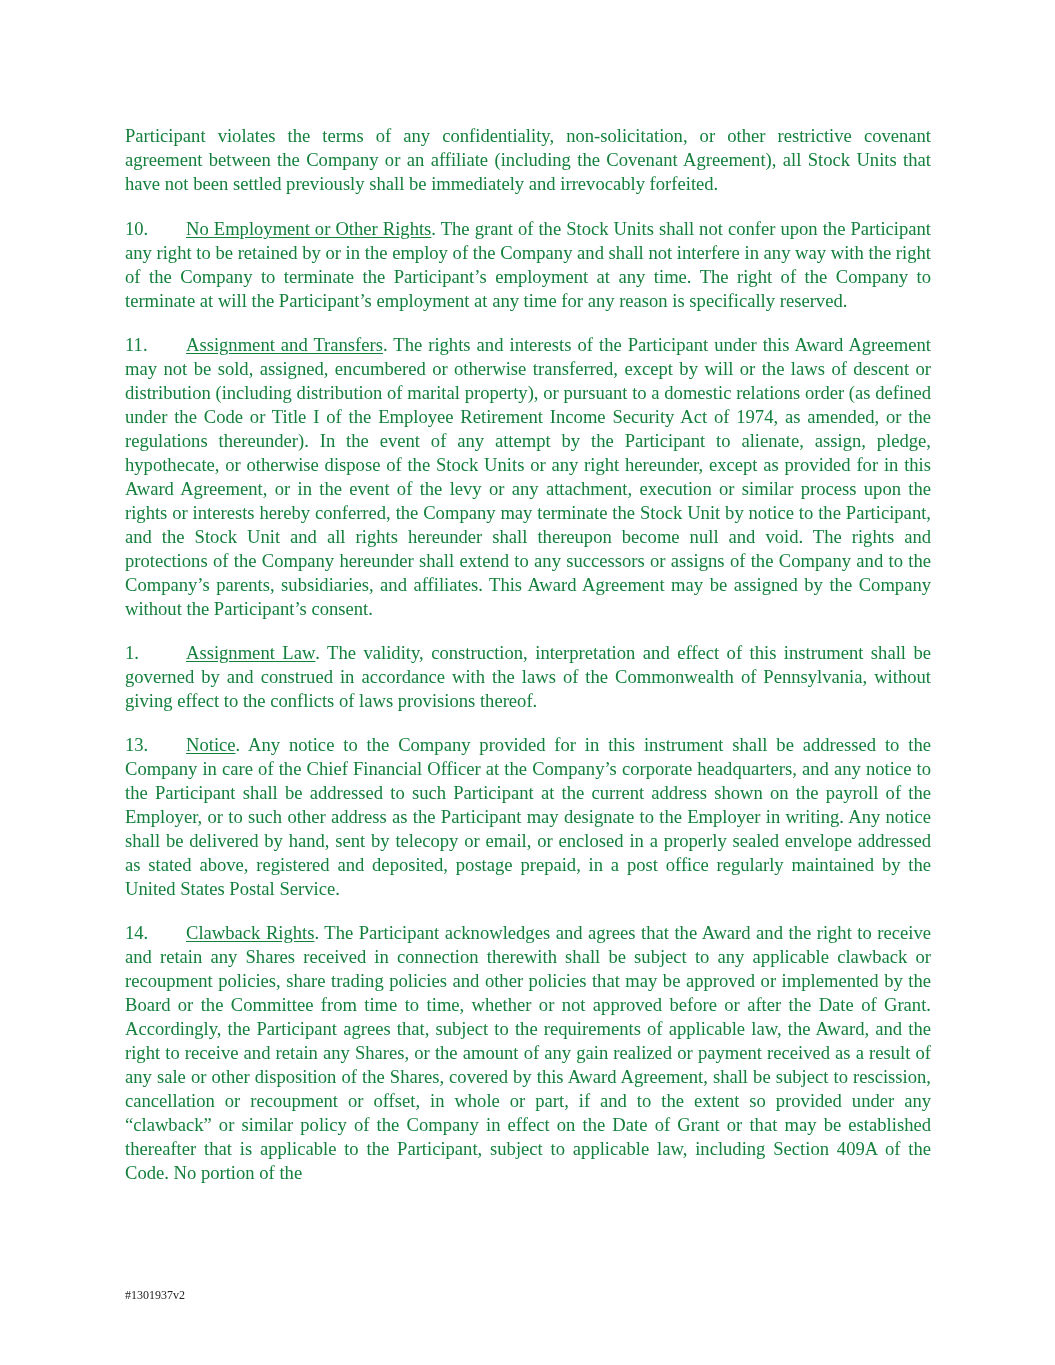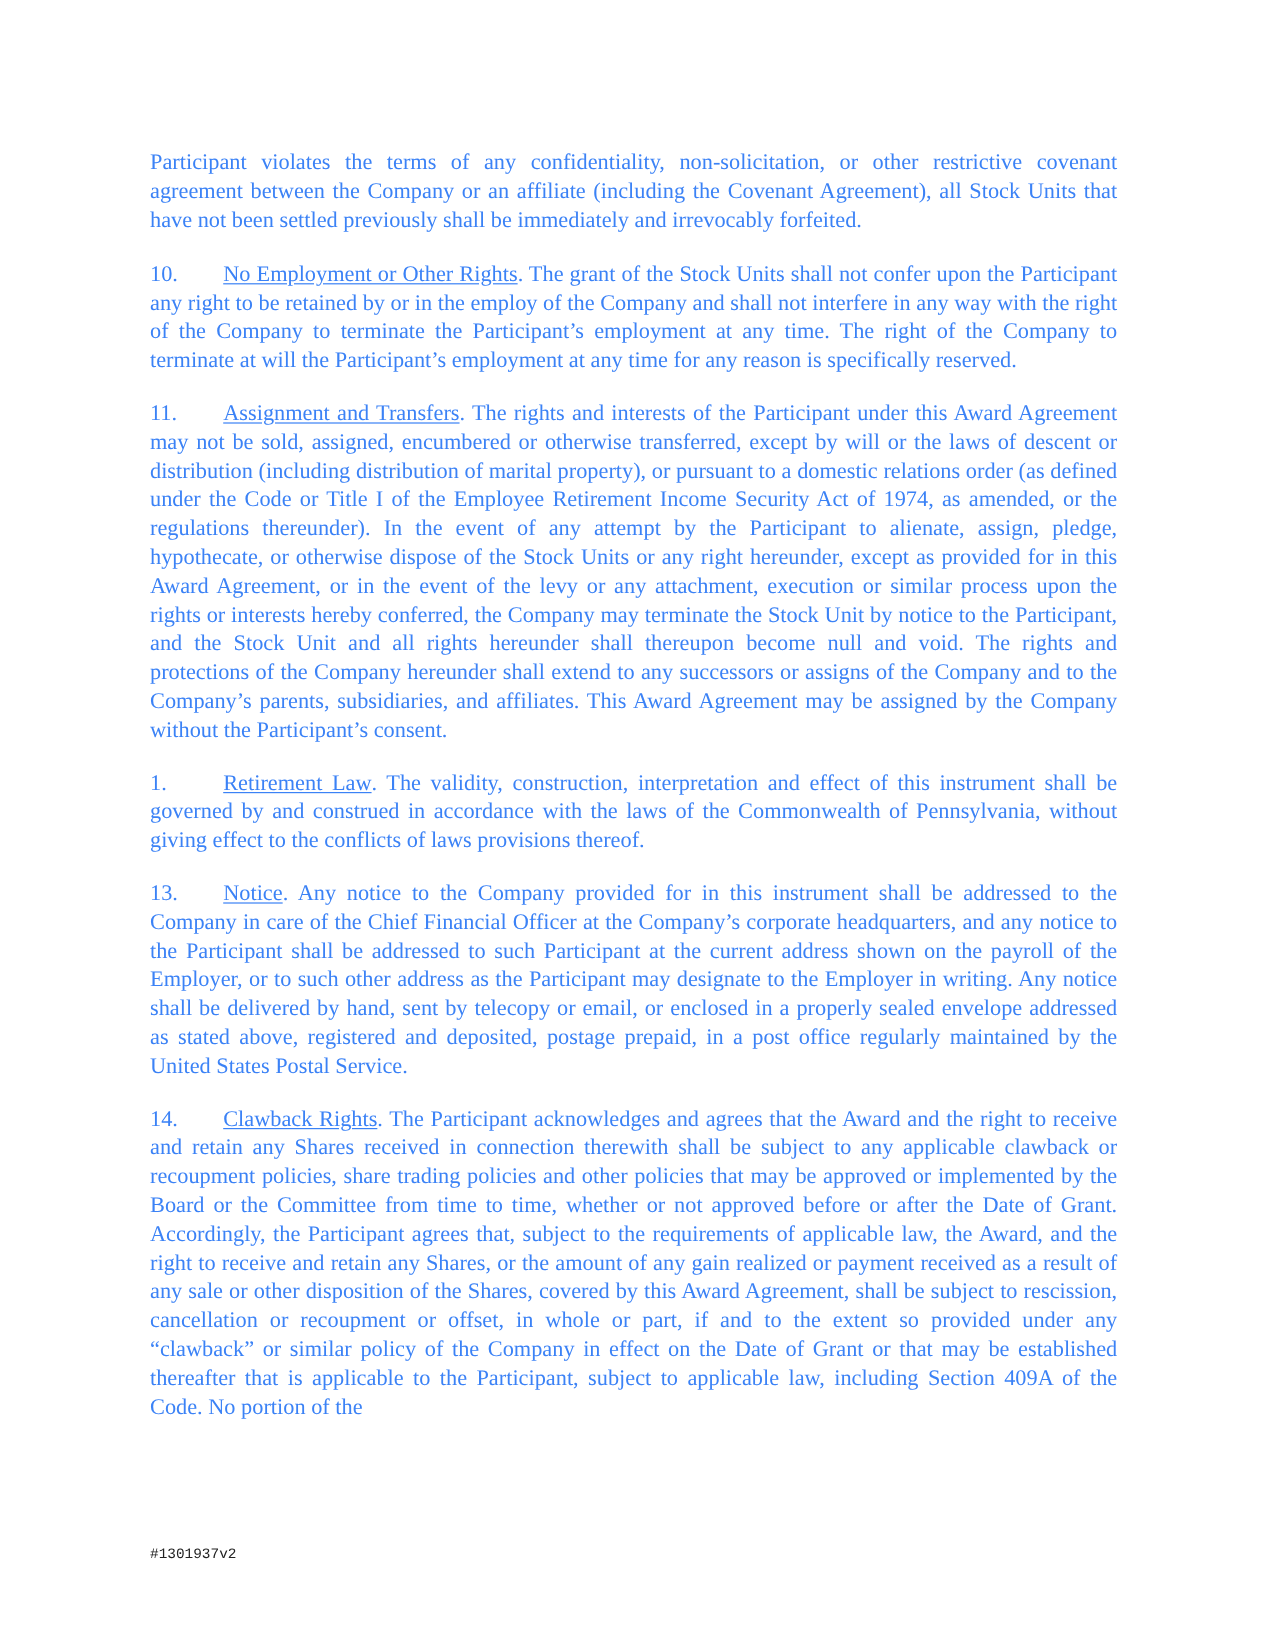--- a/index.html
+++ b/index.html
@@ -1,42 +1,42 @@
 <!DOCTYPE html>
 <html><head>
 <meta charset="utf-8">
 <style>
   html, body { margin: 0; padding: 0; background: #ffffff; }
   body { width: 1055px; height: 1365px; position: relative; overflow: hidden; }
   .page {
     position: absolute; left: 125px; top: 124px; width: 806px;
     font-family: "Liberation Serif", "DejaVu Serif", serif;
-    font-size: 18.6px; line-height: 24px; color: #3b82f6;
+    font-size: 18.6px; line-height: 24px; color: #15803d;
   }
   .para { margin: 0; text-align: justify; }
   .p-first { margin-bottom: 21px; }
   .p-gap { margin-bottom: 20px; }
   .num { display: inline-block; width: 61px; font-family: Liberation Serif, serif; }
   .heading { text-decoration: underline; text-underline-offset: 2px; font-family: Liberation Serif, serif; }
   .footer {
     position: absolute; left: 125px; top: 1288px;
-    font-family: Liberation Mono, monospace;
+    font-family: Liberation Serif, serif;
     font-size: 12px; color: #222222;
   }
 </style>
 </head>
 <body>
 
 <div class="page">
   <p class="para p-first">Participant violates the terms of any confidentiality, non-solicitation, or other restrictive covenant agreement between the Company or an affiliate (including the Covenant Agreement), all Stock Units that have not been settled previously shall be immediately and irrevocably forfeited.</p>
 
   <p class="para p-gap"><span class="num">10.</span><span class="heading">No Employment or Other Rights</span><span>.  The grant of the Stock Units shall not confer upon the Participant any right to be retained by or in the employ of the Company and shall not interfere in any way with the right of the Company to terminate the Participant’s employment at any time.  The right of the Company to terminate at will the Participant’s employment at any time for any reason is specifically reserved.</span></p>
 
   <p class="para p-gap"><span class="num">11.</span><span class="heading">Assignment and Transfers</span><span>.  The rights and interests of the Participant under this Award Agreement may not be sold, assigned, encumbered or otherwise transferred, except by will or the laws of descent or distribution (including distribution of marital property), or pursuant to a domestic relations order (as defined under the Code or Title I of the Employee Retirement Income Security Act of 1974, as amended, or the regulations thereunder).  In the event of any attempt by the Participant to alienate, assign, pledge, hypothecate, or otherwise dispose of the Stock Units or any right hereunder, except as provided for in this Award Agreement, or in the event of the levy or any attachment, execution or similar process upon the rights or interests hereby conferred, the Company may terminate the Stock Unit by notice to the Participant, and the Stock Unit and all rights hereunder shall thereupon become null and void.  The rights and protections of the Company hereunder shall extend to any successors or assigns of the Company and to the Company’s parents, subsidiaries, and affiliates.  This Award Agreement may be assigned by the Company without the Participant’s consent.</span></p>
 
-  <p class="para p-gap"><span class="num">1.</span><span class="heading">Retirement Law</span><span>.  The validity, construction, interpretation and effect of this instrument shall be governed by and construed in accordance with the laws of the Commonwealth of Pennsylvania, without giving effect to the conflicts of laws provisions thereof.</span></p>
+  <p class="para p-gap"><span class="num">1.</span><span class="heading">Assignment Law</span><span>.  The validity, construction, interpretation and effect of this instrument shall be governed by and construed in accordance with the laws of the Commonwealth of Pennsylvania, without giving effect to the conflicts of laws provisions thereof.</span></p>
 
   <p class="para p-gap"><span class="num">13.</span><span class="heading">Notice</span><span>.  Any notice to the Company provided for in this instrument shall be addressed to the Company in care of the Chief Financial Officer at the Company’s corporate headquarters, and any notice to the Participant shall be addressed to such Participant at the current address shown on the payroll of the Employer, or to such other address as the Participant may designate to the Employer in writing.  Any notice shall be delivered by hand, sent by telecopy or email, or enclosed in a properly sealed envelope addressed as stated above, registered and deposited, postage prepaid, in a post office regularly maintained by the United States Postal Service.</span></p>
 
   <p class="para"><span class="num">14.</span><span class="heading">Clawback Rights</span><span>.  The Participant acknowledges and agrees that the Award and the right to receive and retain any Shares received in connection therewith shall be subject to any applicable clawback or recoupment policies, share trading policies and other policies that may be approved or implemented by the Board or the Committee from time to time, whether or not approved before or after the Date of Grant.  Accordingly, the Participant agrees that, subject to the requirements of applicable law, the Award, and the right to receive and retain any Shares, or the amount of any gain realized or payment received as a result of any sale or other disposition of the Shares, covered by this Award Agreement, shall be subject to rescission, cancellation or recoupment or offset, in whole or part, if and to the extent so provided under any “clawback” or similar policy of the Company in effect on the Date of Grant or that may be established thereafter that is applicable to the Participant, subject to applicable law, including Section 409A of the Code.  No portion of the</span></p>
 </div>
 
 <div class="footer">#1301937v2</div>
 
 </body></html>

